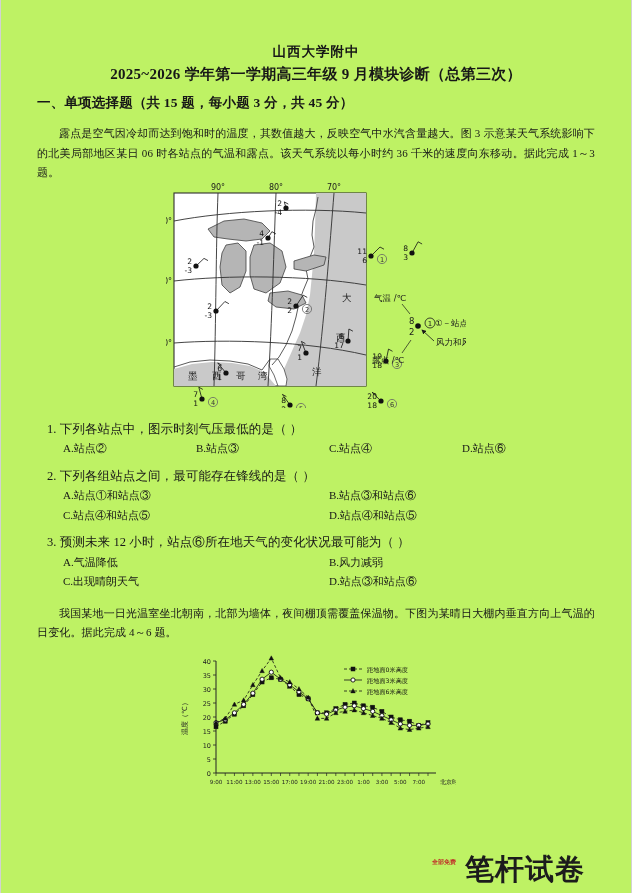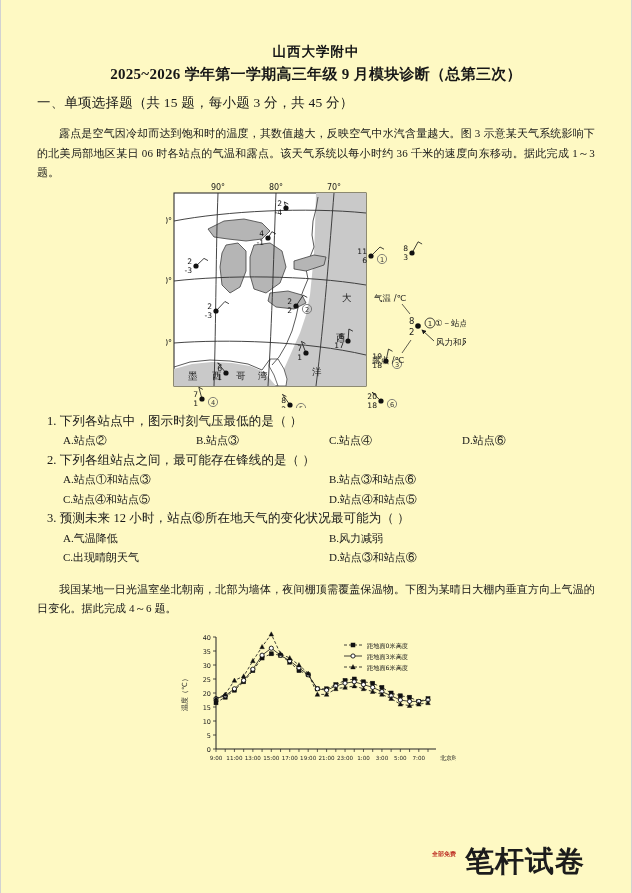--- a/index.html
+++ b/index.html
@@ -7,21 +7,21 @@
     padding: 0;
     background: #e8e8e8;
   }
   body {
     font-family: "Liberation Serif", "DejaVu Serif", serif;
   }
   #page {
     position: relative;
     width: 632px;
     height: 893px;
-    background: #fef9c3;
+    background: #bef264;
     overflow: hidden;
     border-left: 1px solid #d2d2d2;
     border-right: 1px solid #d2d2d2;
     box-sizing: border-box;
     color: #171717;
   }
   .paper {
     position: absolute;
     left: 0; top: 0; right: 0; bottom: 0;
     padding: 42px 36px 0 36px;
@@ -47,37 +47,37 @@
   .subject {
     text-align: center;
     font-size: 15.5px;
     font-weight: bold;
     letter-spacing: 2px;
     line-height: 23px;
     margin-top: 0px;
   }
   .section-head {
     font-size: 13.5px;
-    font-weight: normal;
+    font-weight: bold;
     margin-top: 8px;
     letter-spacing: 0.2px;
   }
 
   
   .para {
     font-size: 11px;
     line-height: 19.5px;
     text-indent: 2em;
     margin-top: 12px;
     text-align: justify;
     letter-spacing: 0.15px;
   }
 
   
-  .qblock { margin-top: 0; font-family: Liberation Serif, serif; }
+  .qblock { margin-top: 8px; font-family: Liberation Serif, serif; }
   .q-stem {
     font-size: 12.5px;
     line-height: 19.5px;
     letter-spacing: 0.1px;
     padding-left: 10px;
   }
   .opts {
     display: flex;
     font-size: 11px;
     line-height: 19.5px;
@@ -97,21 +97,21 @@
   .fig-chart-wrap {
     margin-top: 8px;
     display: flex;
     justify-content: center;
   }
 
   
   .watermark {
     position: absolute;
     right: 8px;
-    bottom: 16px;
+    bottom: 8px;
     width: 196px;
     text-align: center;
     pointer-events: none;
   }
   .wm-cn {
     font-family: "DejaVu Sans", "Liberation Sans", sans-serif;
     font-size: 29px;
     font-weight: bold;
     color: #1c1c1c;
     letter-spacing: 1px;

